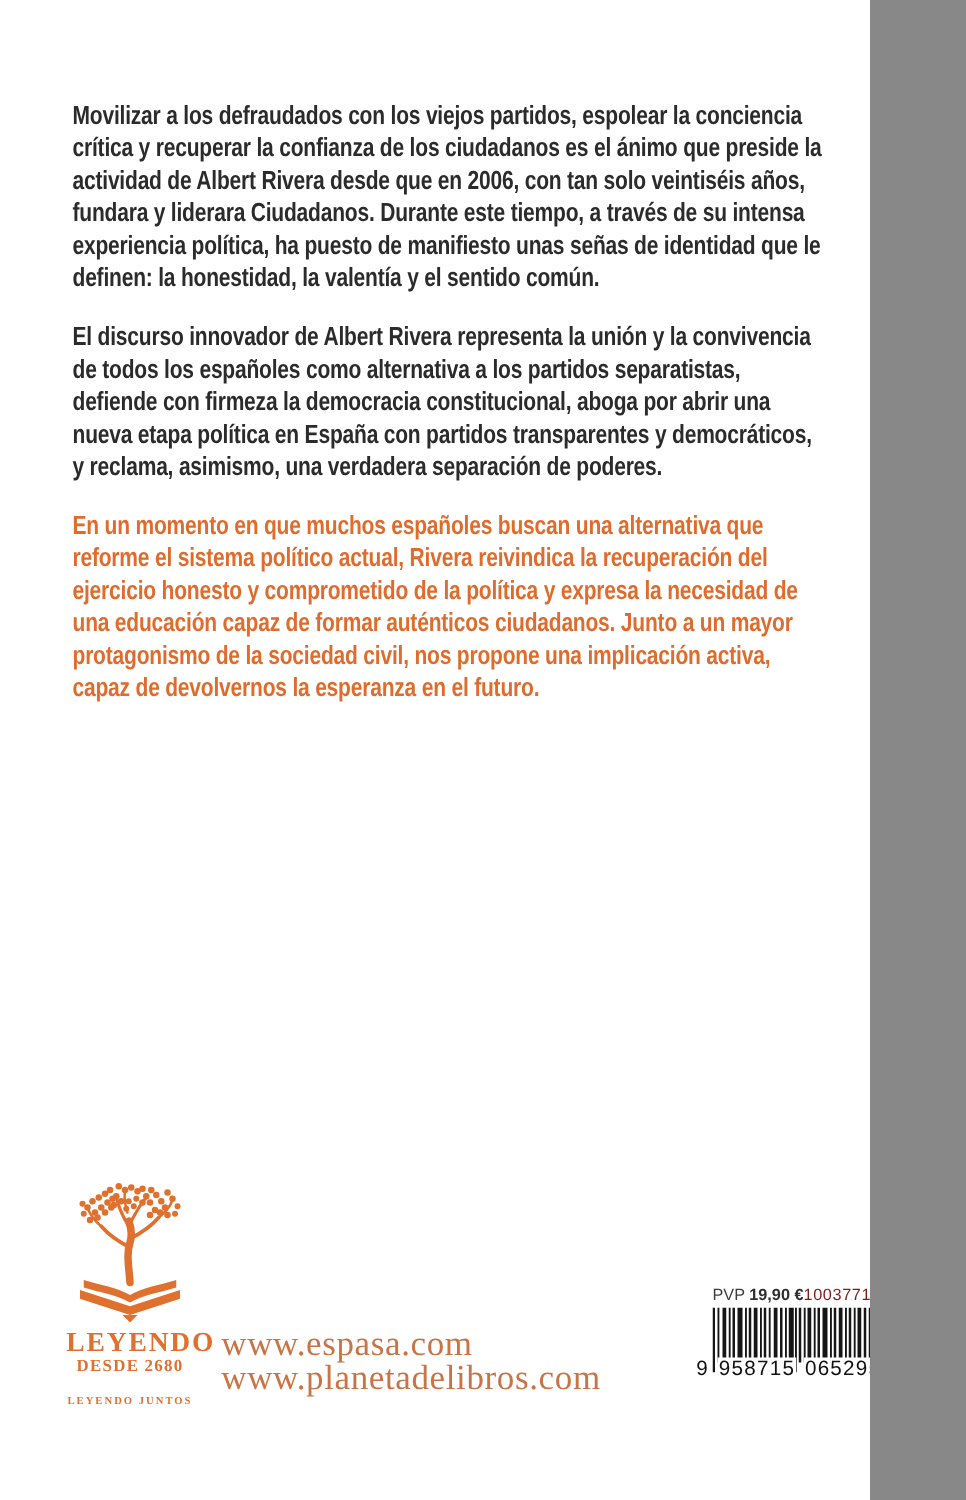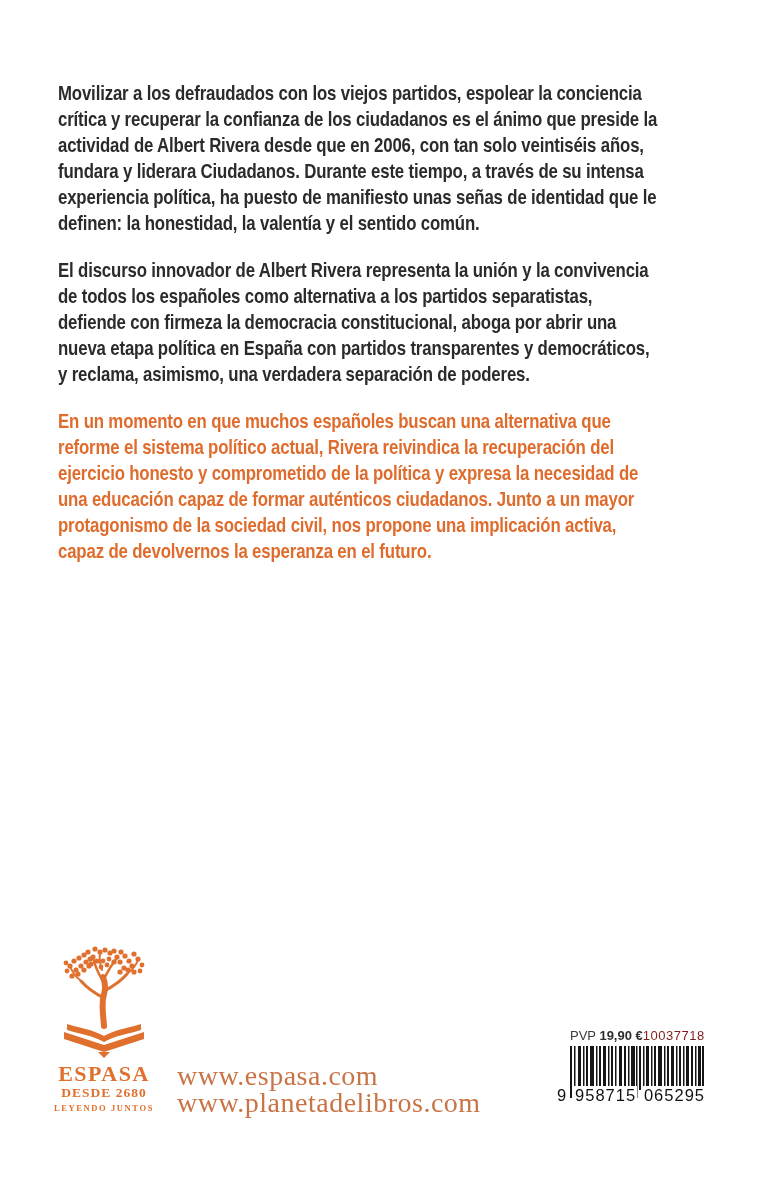--- a/index.html
+++ b/index.html
@@ -1,19 +1,19 @@
 <!DOCTYPE html>
 <html><head>
 <meta charset="utf-8">
 <style>
   html,body{margin:0;padding:0;}
   body{background:#888;}
   .page{
     position:relative;
-    width:773px;height:1200px;
+    width:696px;height:1200px;
     background:#ffffff;
     overflow:hidden;
     font-family:"Liberation Sans",sans-serif;
   }
   
   .copy{
     position:absolute;left:58px;top:80px;width:880px;
     transform:scaleX(0.80);transform-origin:0 0;
   }
   .copy p{
@@ -26,21 +26,21 @@
   .copy p.accent{color:#df6c2d;}
   
   .logo{
     position:absolute;left:53px;top:944px;width:102px;
     text-align:center;color:#e0702e;
     font-family:"Liberation Serif",serif;
   }
   .logo .mark{display:block;margin:0 auto;}
   .logo .name{font-size:22px;font-weight:700;letter-spacing:1.5px;line-height:20px;margin-top:2px;}
   .logo .since{font-size:13.5px;font-weight:700;letter-spacing:1px;line-height:14px;margin-top:2px;}
-  .logo .motto{font-size:8.5px;font-weight:700;letter-spacing:1.6px;line-height:10px;margin-top:3px;}
+  .logo .motto{font-size:8.5px;font-weight:700;letter-spacing:1.6px;line-height:10px;margin-top:15px;}
   .urls{
     position:absolute;left:177px;top:1062px;
     font-family:"Liberation Serif",serif;
     font-size:28px;line-height:27px;
     color:#c97446;letter-spacing:0.5px;
   }
   
   .barcode{
     position:absolute;left:570px;top:1029px;width:134px;
   }
@@ -142,21 +142,21 @@
           <circle cx="53" cy="21" r="2.4"></circle>
         <circle cx="49" cy="17" r="2.4"></circle>
           <circle cx="55" cy="15" r="2.4"></circle>
       </g>
       <g fill="#e0702e">
         <path d="M13,80 C26,84 40,86 50,92 C60,86 74,84 87,80 L87,86 C74,90 60,92 50,98 C40,92 26,90 13,86 Z"></path>
         <path d="M10,88 L50,101 L90,88 L90,95 L50,108 L10,95 Z"></path>
         <path d="M44,108 L50,114 L56,108 Z"></path>
       </g>
     </svg>
-    <div class="name">ESPASA</div>
+    <div class="name">LEYENDO</div>
     <div class="since">DESDE 2680</div>
     <div class="motto">LEYENDO JUNTOS</div>
   </div>
 
   <div class="urls">
     <div>www.espasa.com</div>
     <div>www.planetadelibros.com</div>
   </div>
 
   <div class="barcode">

